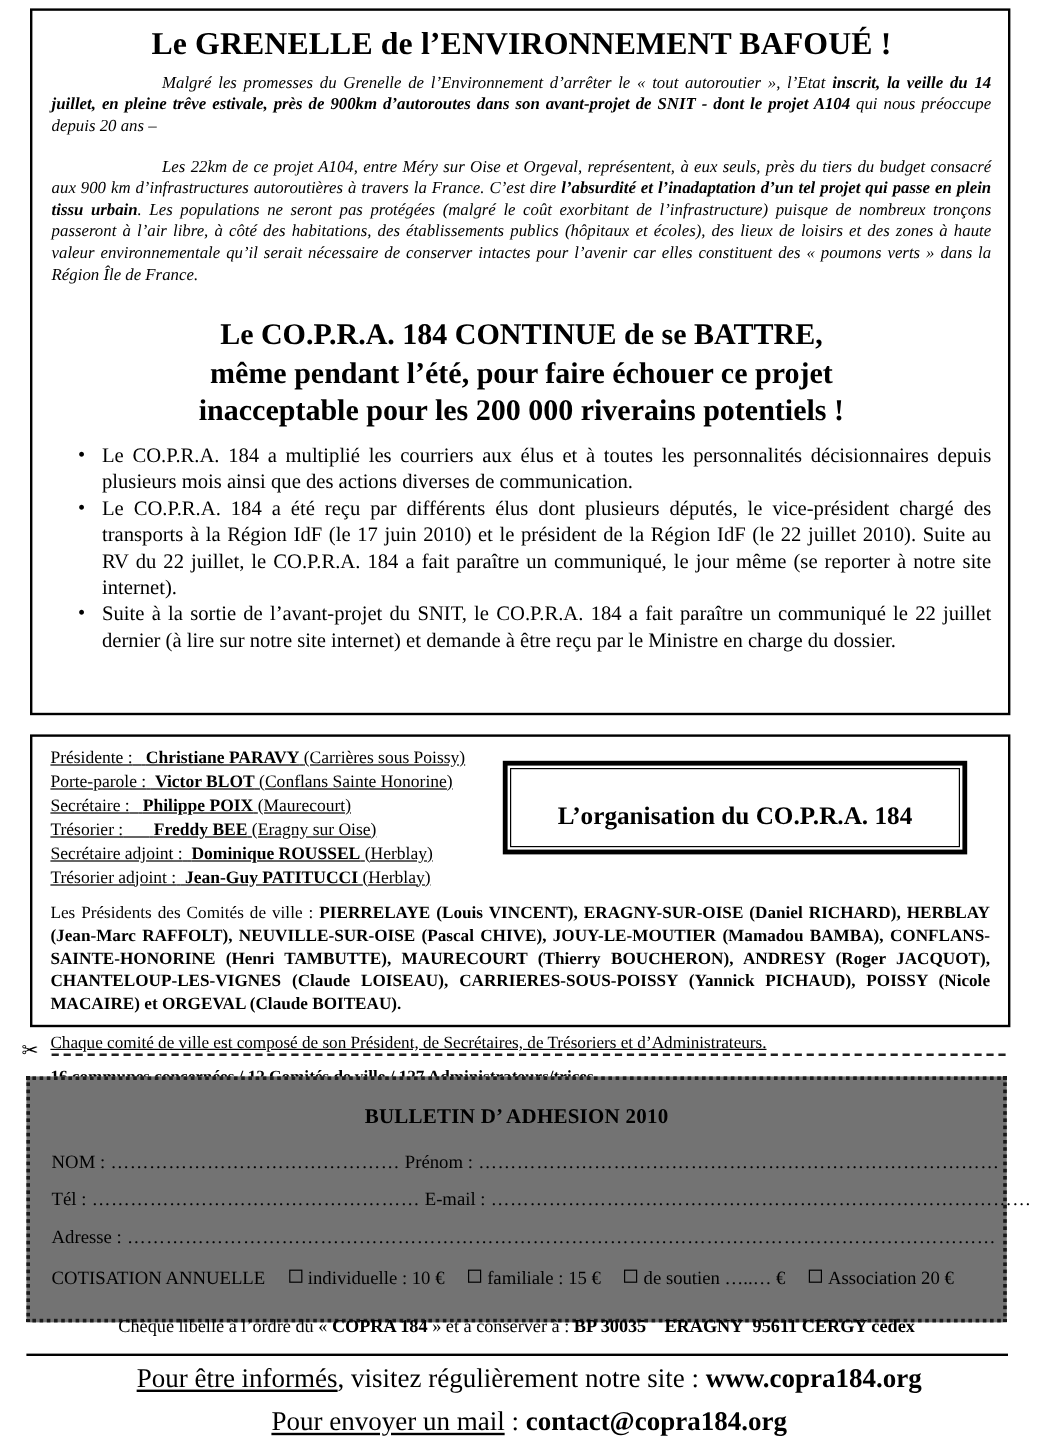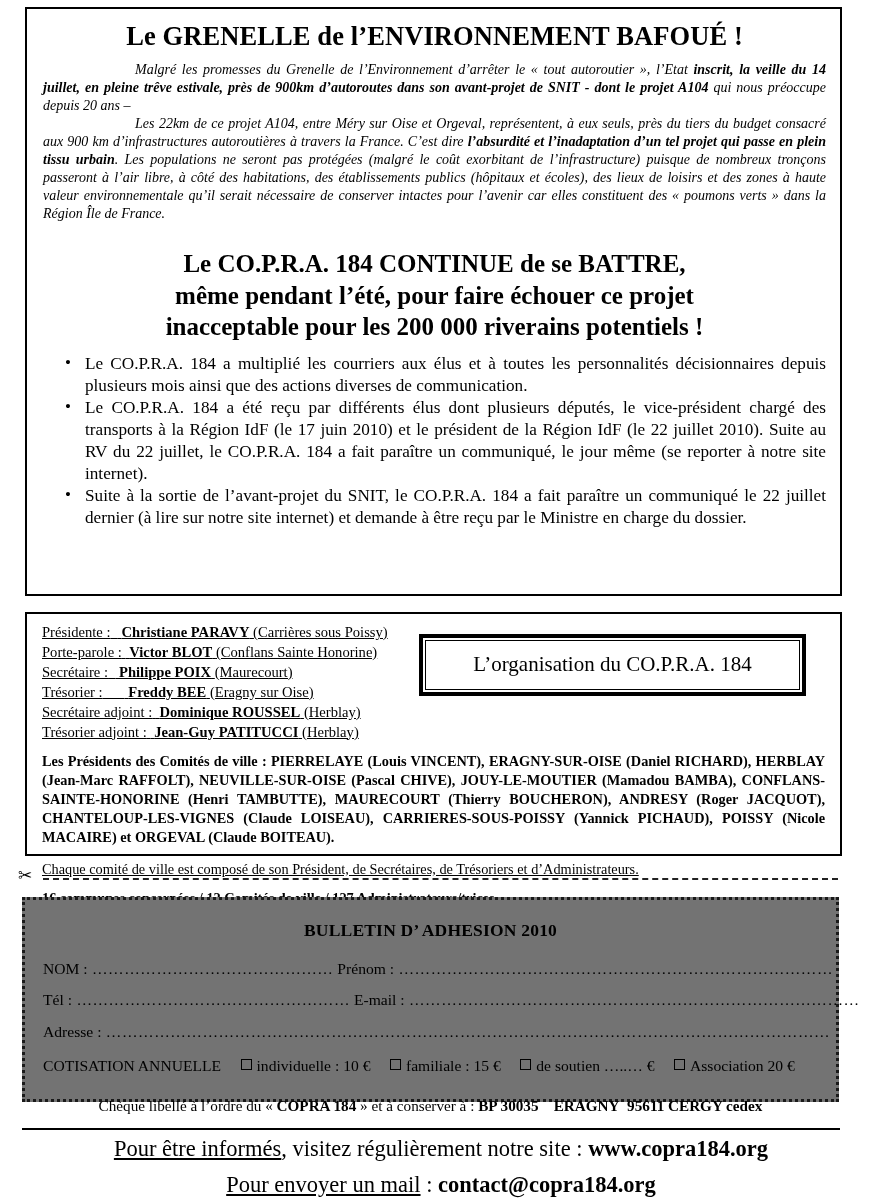--- a/index.html
+++ b/index.html
@@ -50,21 +50,21 @@
     line-height: 1.1;
   }
   p.body-par {
     font-size: 14px;
     line-height: 1.285;
     text-align: justify;
     margin: 0 0 0 0;
     text-indent: 0;
     font-style: italic;
   }
-  p.body-par + p.body-par { margin-top: 0; }
+  p.body-par + p.body-par { margin-top: 16px; }
   .indent { display: inline-block; width: 92px; }
   .b { font-weight: bold; }
 
   h2.battle {
     font-size: 25px;
     font-weight: bold;
     text-align: center;
     line-height: 1.26;
     margin: 25px 0 10px 0;
   }
@@ -110,32 +110,32 @@
     width: 387px;
     border: 4px solid #000;
     background: #fff;
     box-sizing: border-box;
     padding: 2px;
   }
   .org-title-inner {
     border: 1px solid #000;
     text-align: center;
     font-size: 21px;
-    font-weight: normal;
-    padding: 11px 0 12px 0;
+    font-weight: bold;
+    padding: 27px 0 12px 0;
   }
 
   .committees {
     font-size: 14.3px;
     line-height: 1.32;
     text-align: justify;
     margin: 10px 0 0 0;
     font-weight: bold;
   }
-  .committees .lead { font-weight: bold; }
+  .committees .lead { font-weight: normal; }
 
   .org-note {
     font-size: 14.3px;
     line-height: 1.3;
     margin: 13px 0 0 0;
     text-decoration: underline;
   }
   .org-stats {
     font-size: 14.3px;
     font-weight: bold;

